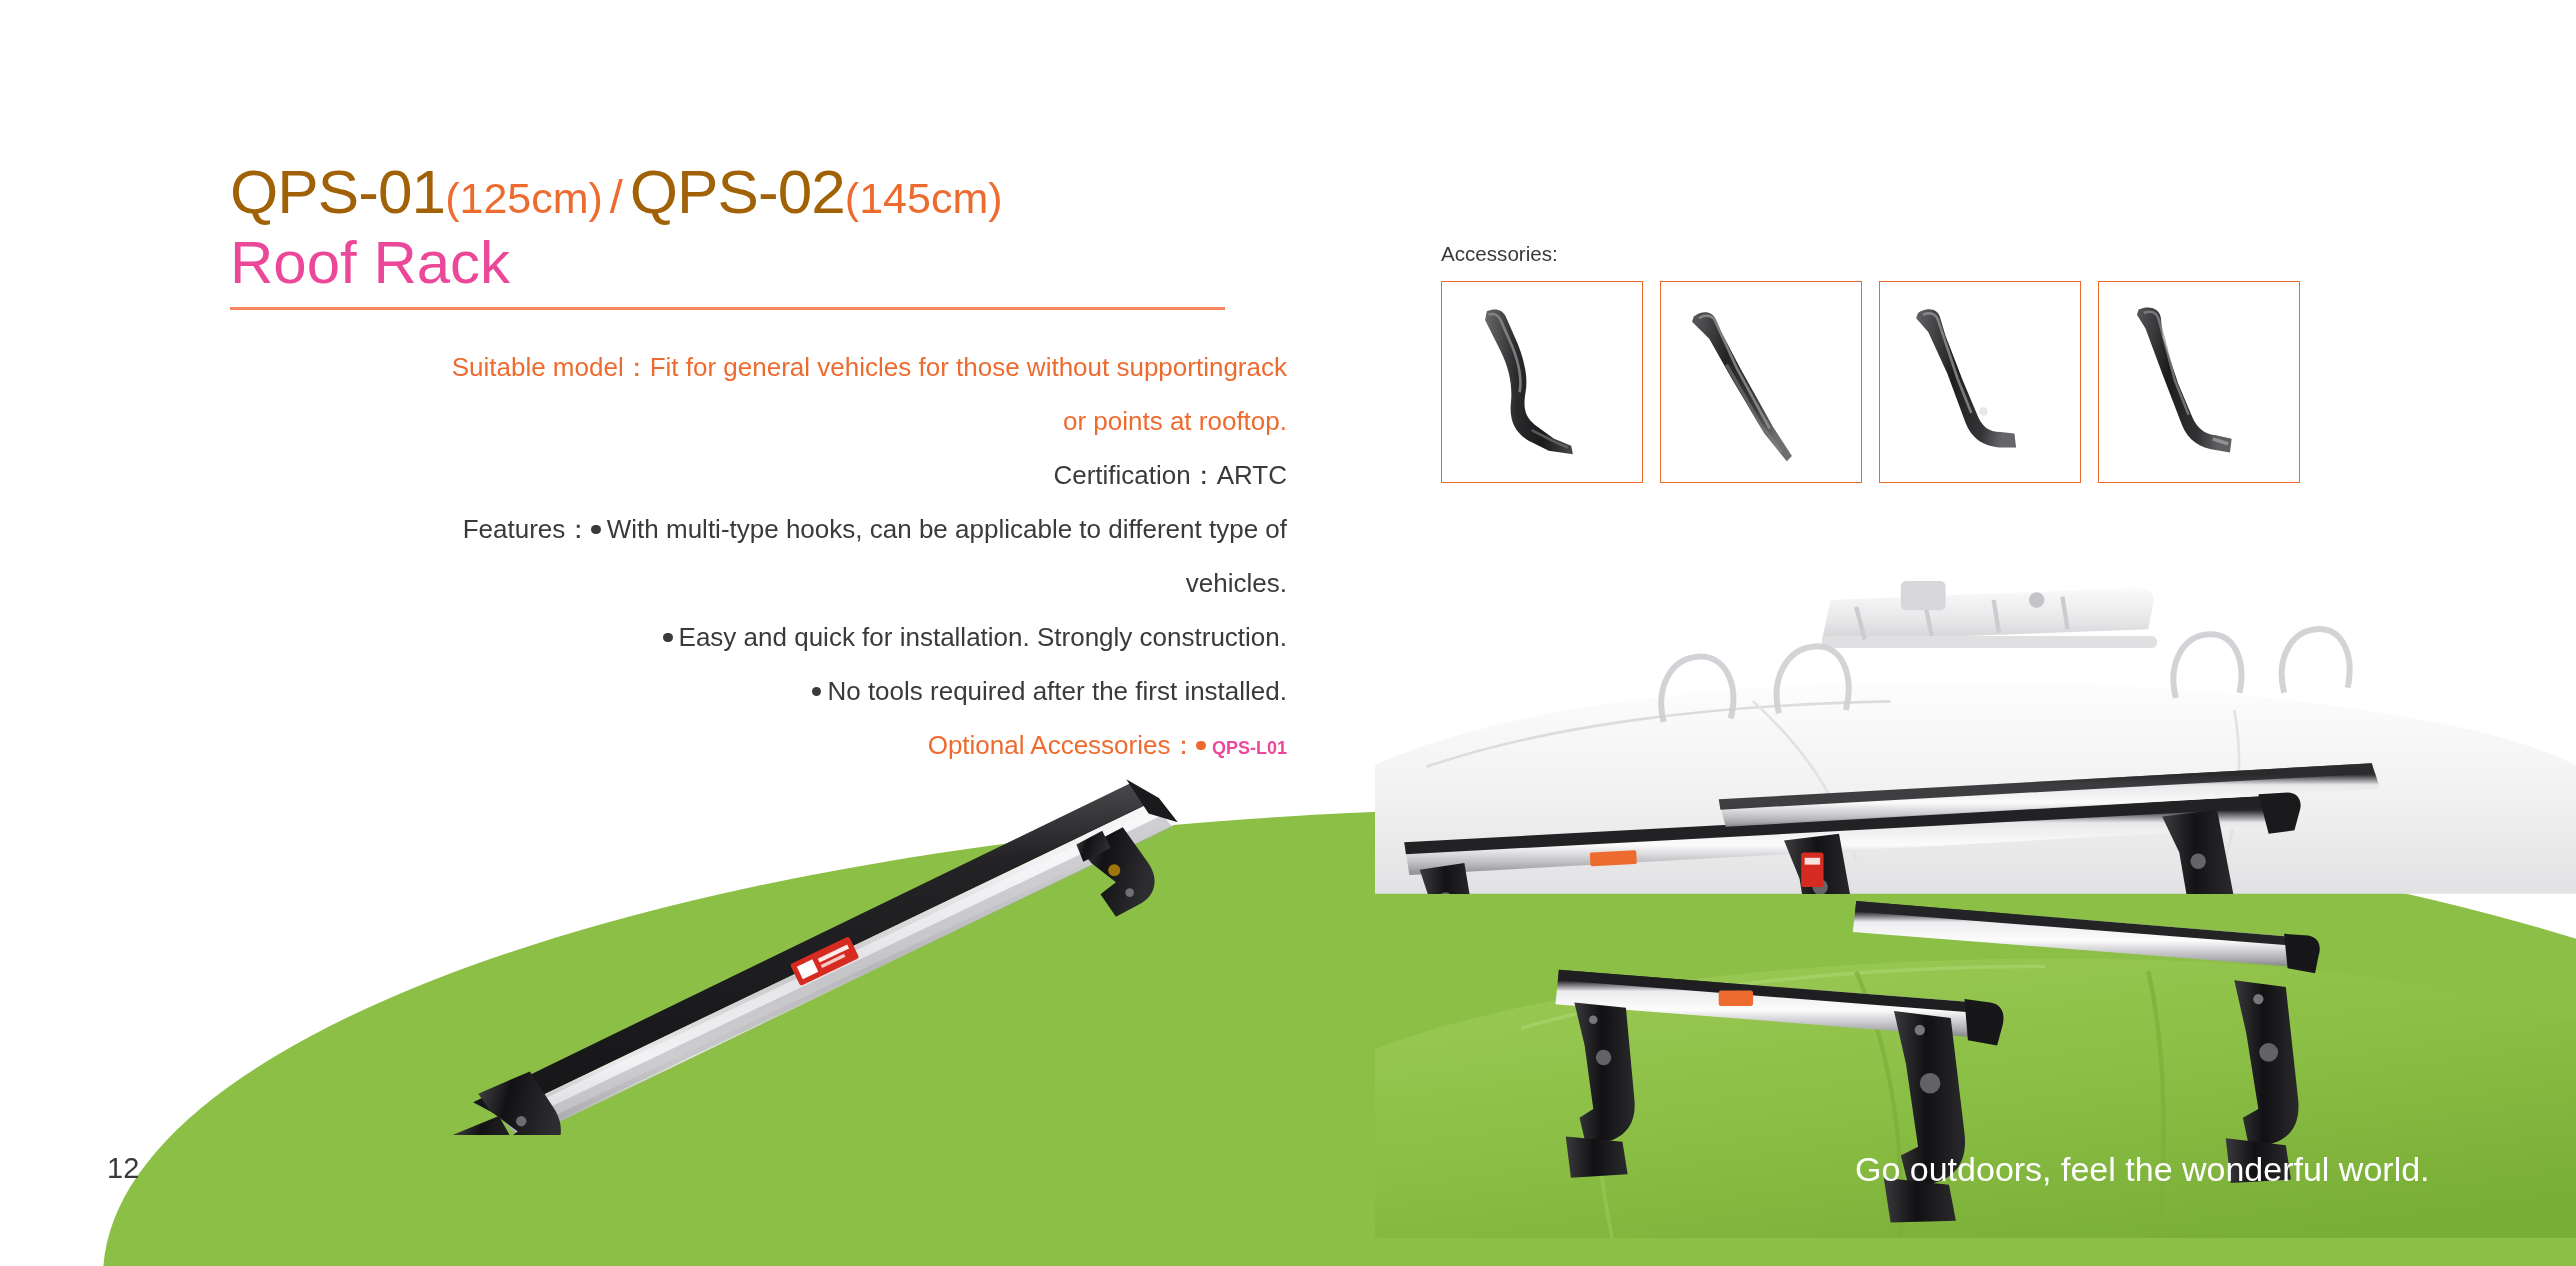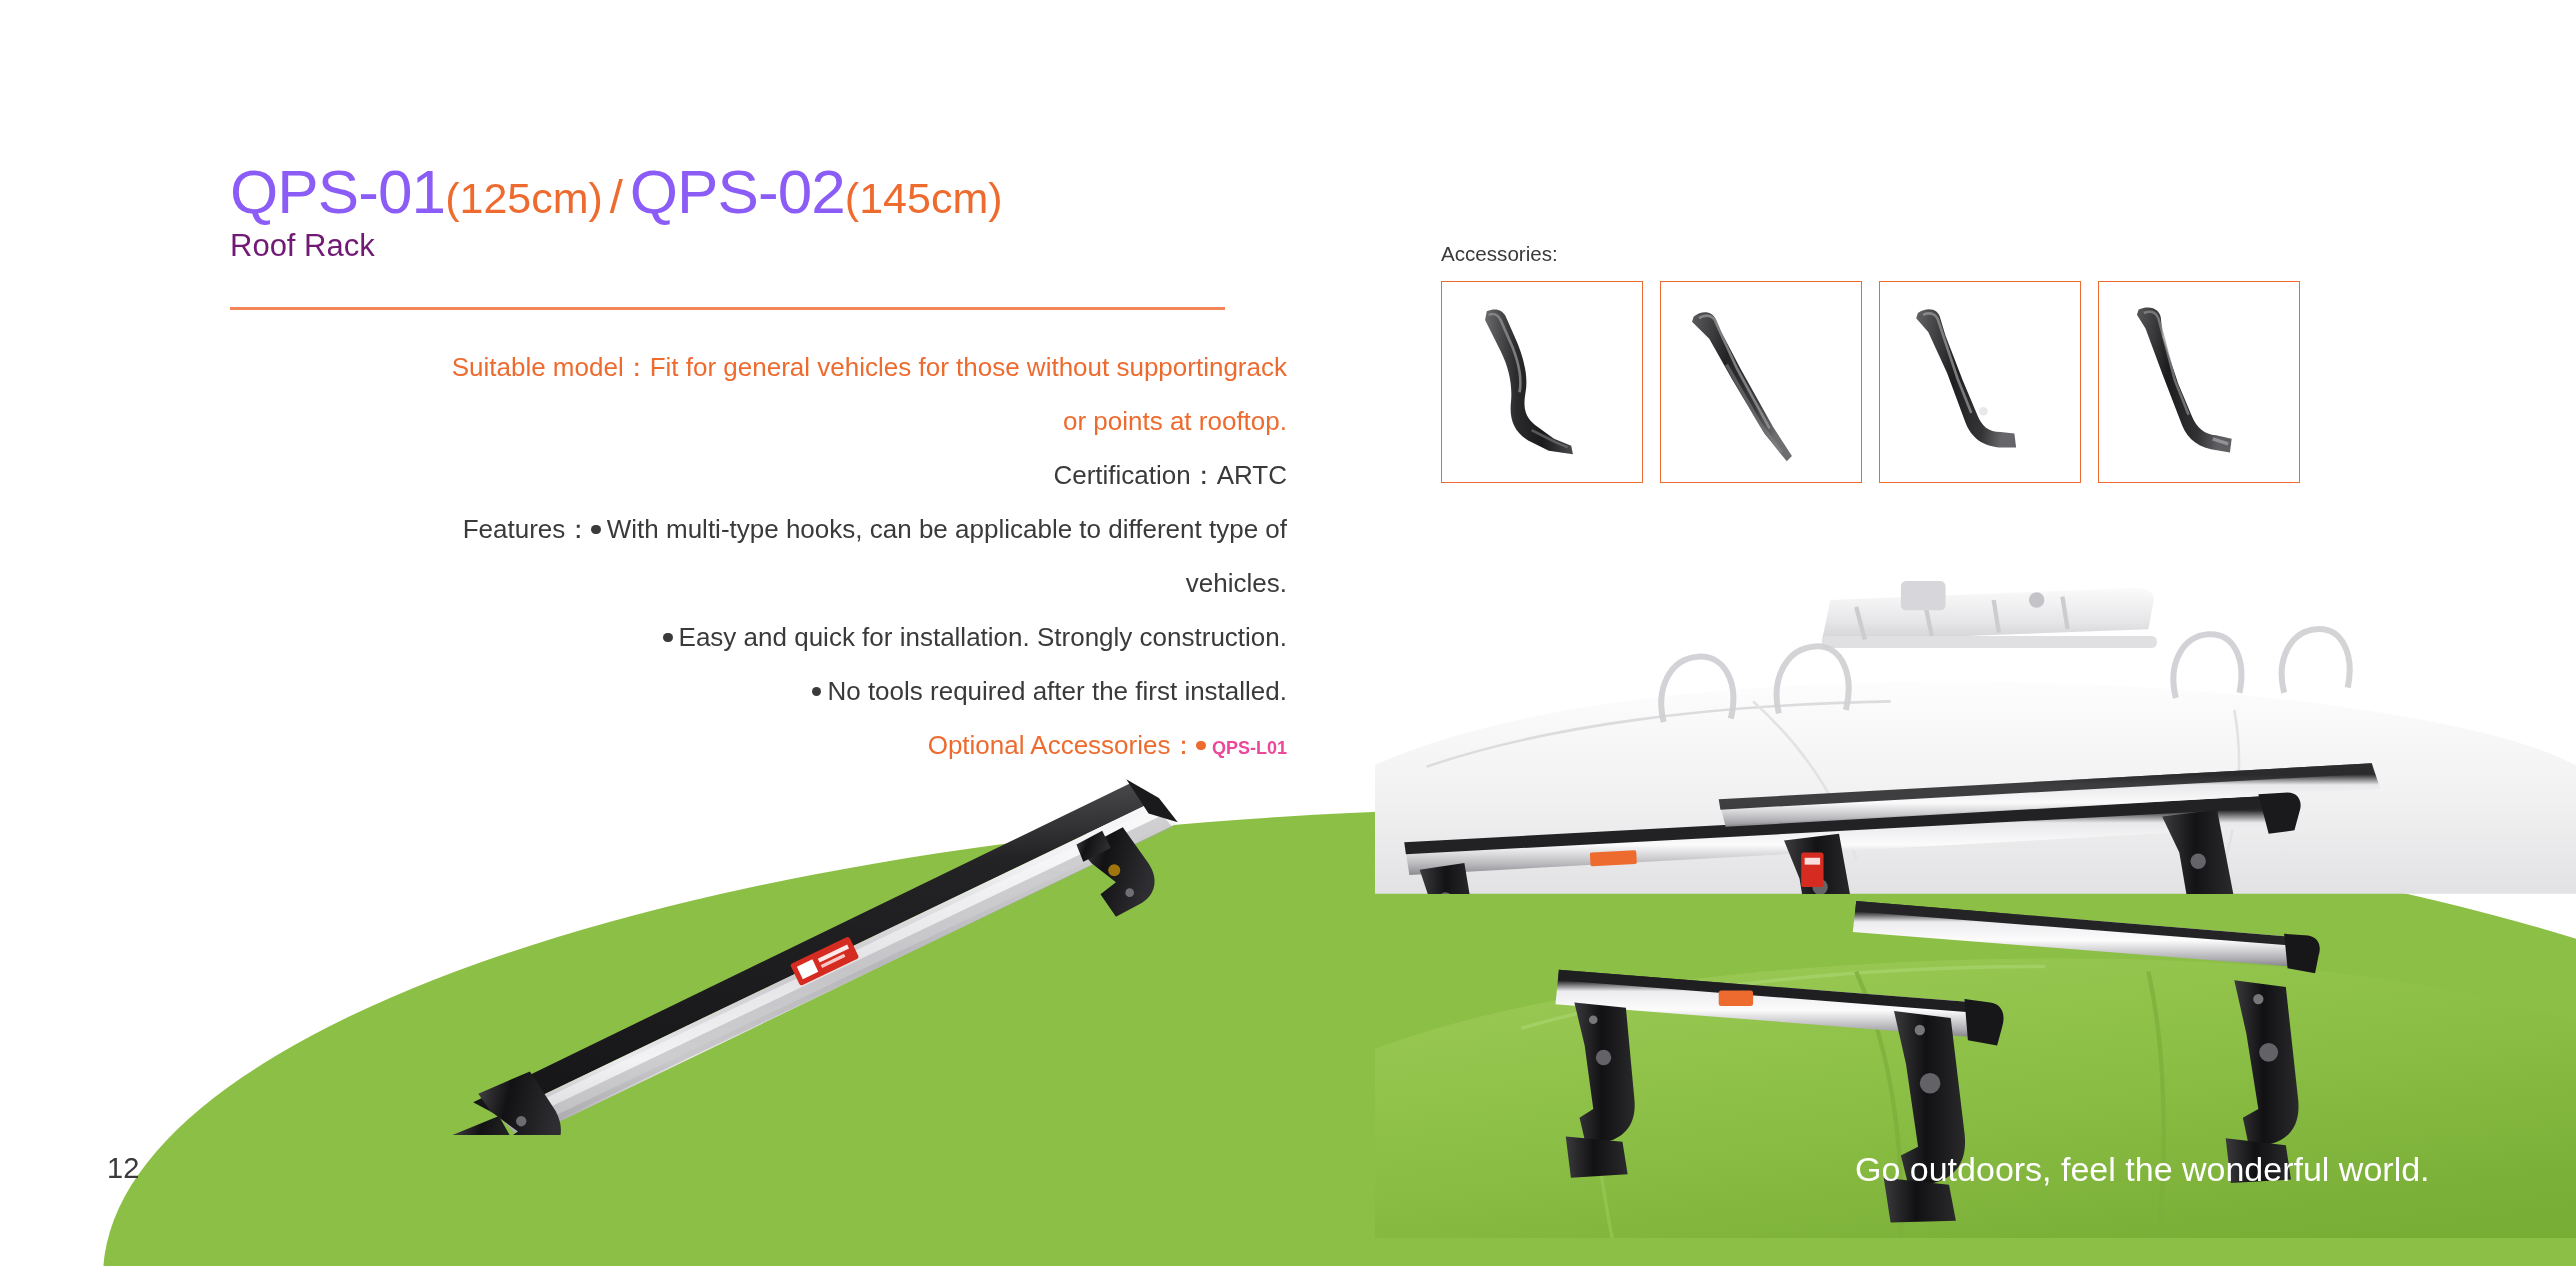--- a/index.html
+++ b/index.html
@@ -12,26 +12,26 @@
 
   
   .green-ground{
     position:absolute;left:103px;top:808px;width:2922px;height:1117px;
     background:#8CBF45;border-radius:50% 50% 0 0 / 42% 42% 0 0;
     z-index:1;
   }
 
   
   .title-line{position:absolute;left:230px;top:156px;z-index:6;white-space:nowrap;}
-  .t-model{font-size:62px;color:#8b5cf6;letter-spacing:-0.9px;font-weight:400;}
+  .t-model{font-size:62px;color:#a16207;letter-spacing:-0.9px;font-weight:400;}
   .t-size{font-size:43px;color:#EE6B2F;}
   .t-slash{font-size:47px;color:#EE6B2F;padding:0 6.9px;}
   .subtitle{
     position:absolute;left:230px;top:228px;z-index:6;
-    font-size:31px;color:#701a75;font-weight:400;white-space:nowrap;
+    font-size:60px;color:#ec4899;font-weight:400;white-space:nowrap;
   }
   .rule{
     position:absolute;left:230px;top:307px;width:995px;height:2.6px;
     background:#F5865A;z-index:6;
   }
 
   
   .specs{position:absolute;left:230px;top:340px;width:1057px;z-index:6;text-align:right;}
   .spec-row{
     font-size:26px;line-height:54px;color:#3A3A3C;white-space:nowrap;

